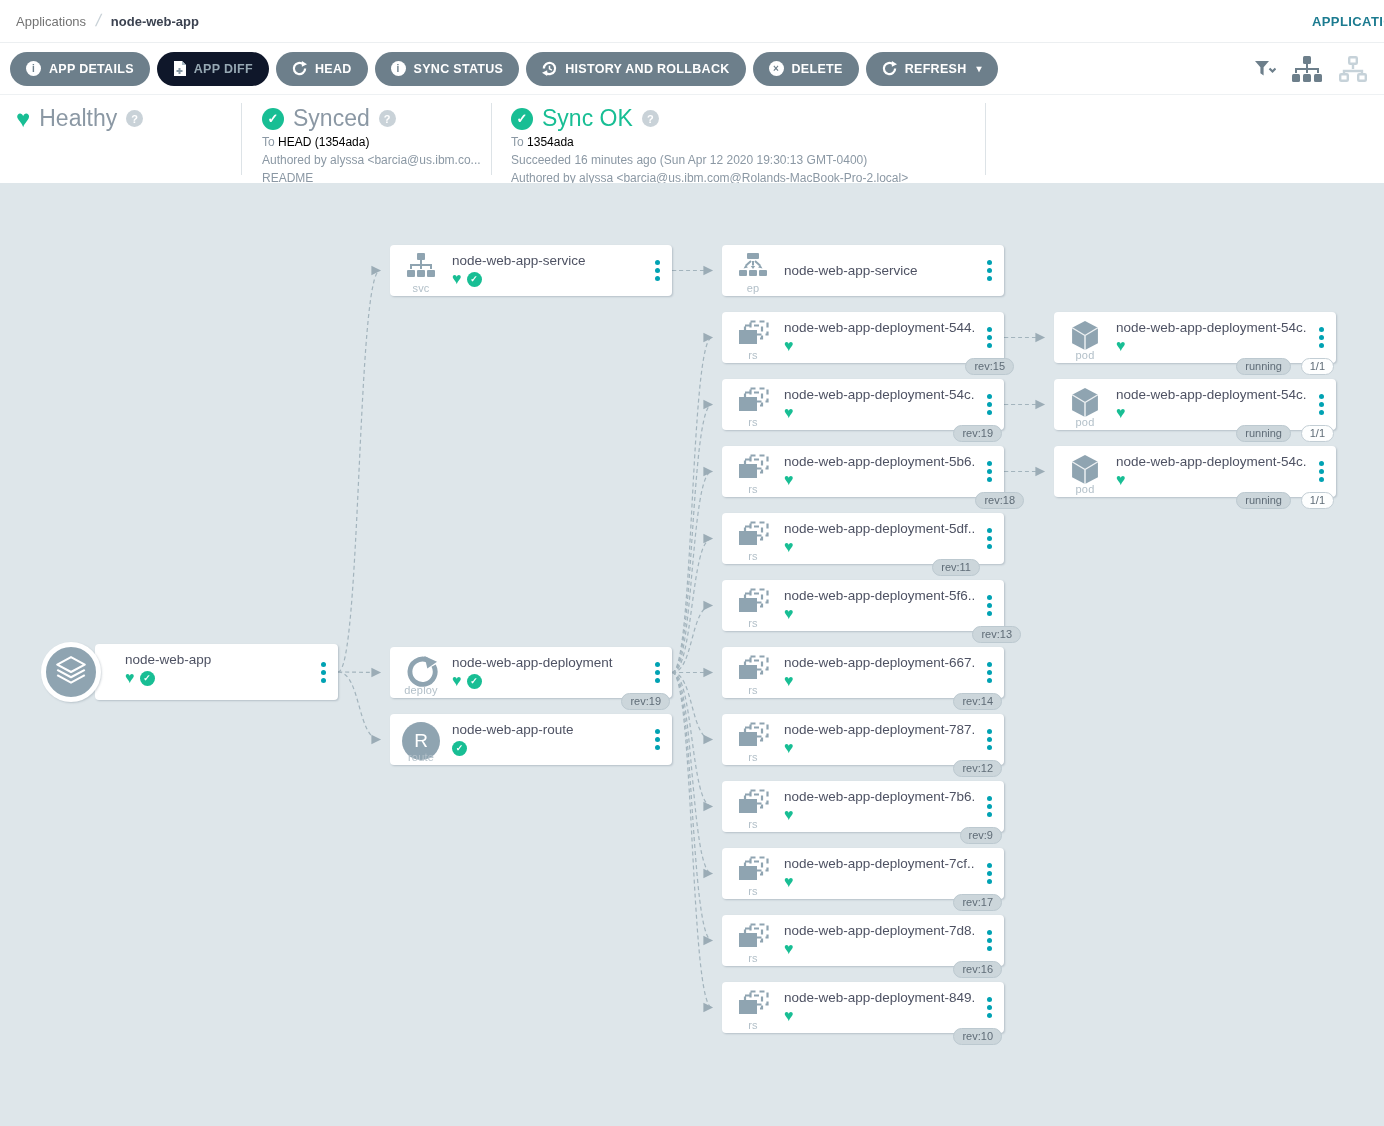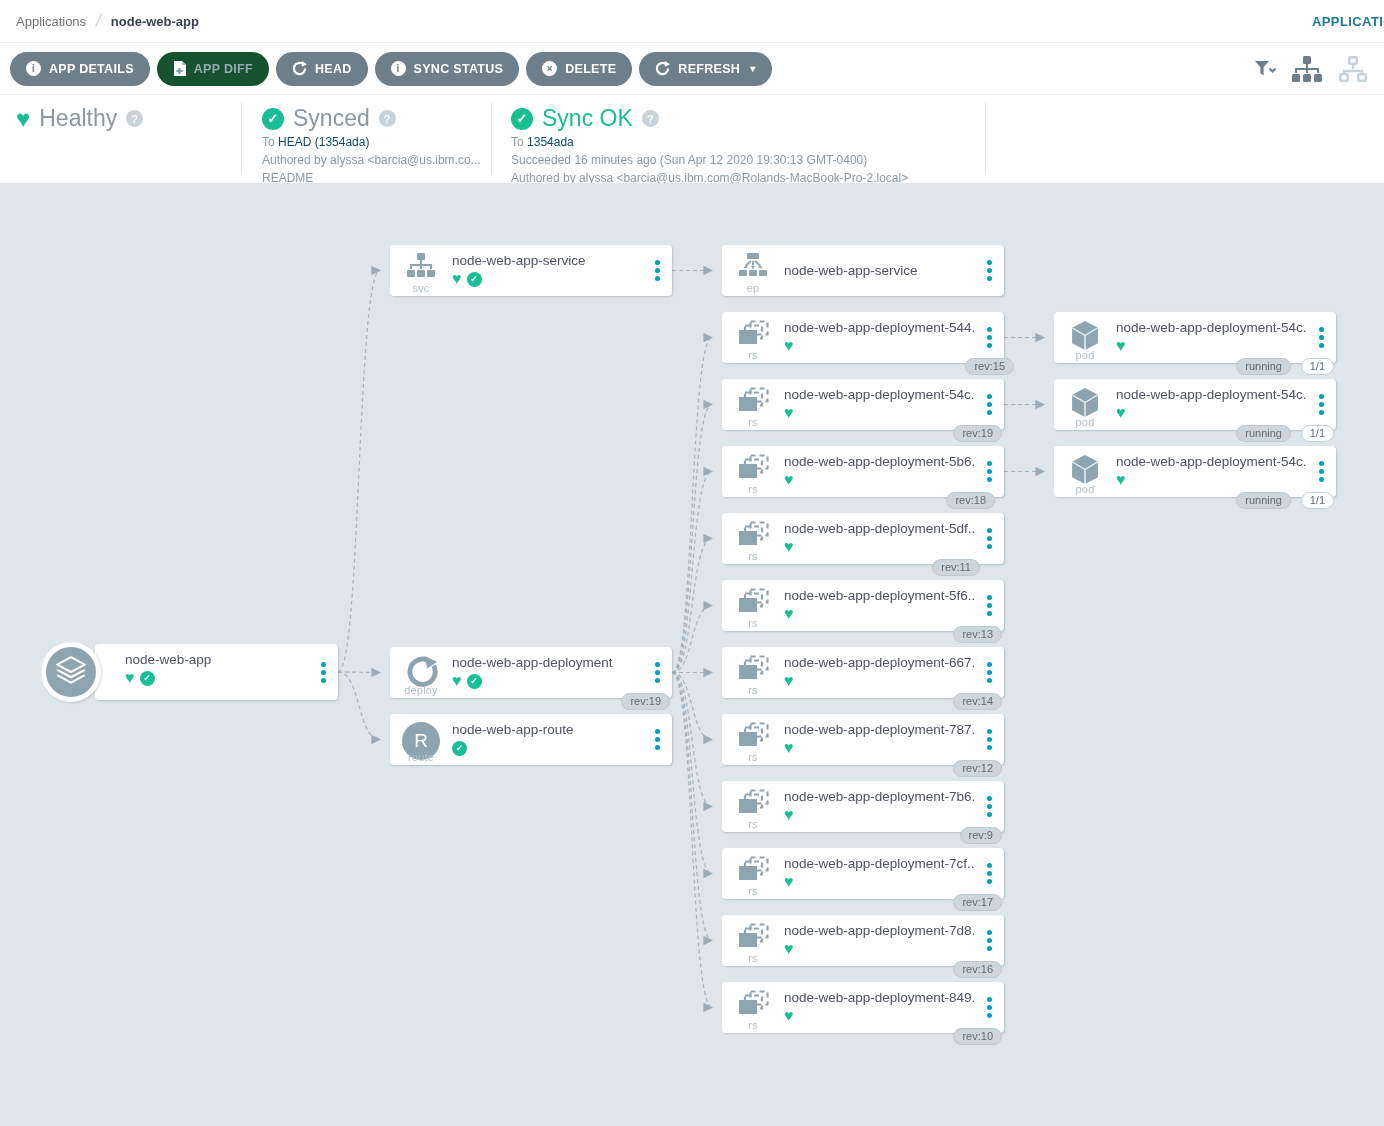--- a/index.html
+++ b/index.html
@@ -27,21 +27,21 @@
     position:absolute; top:43px; left:0; width:1384px; height:52px;
     background:#fff; display:flex; align-items:center; padding:0 10px;
     border-bottom:1px solid #eef1f3;
   }
   .btn {
     background:#6d7f8b; color:#fff; border:none; border-radius:17px; height:34px;
     display:inline-flex; align-items:center; gap:8px; padding:0 16px; margin-right:7px;
     font-family:"Liberation Sans",sans-serif; font-size:12.5px; font-weight:bold;
     letter-spacing:.3px; cursor:pointer; white-space:nowrap;
   }
-  .btn.disabled { background:#14532d; color:#96a8b3; cursor:default; }
+  .btn.disabled { background:#0f172a; color:#96a8b3; cursor:default; }
   .cg {
     width:15px; height:15px; border-radius:50%; background:#fff; color:#6d7f8b;
     display:inline-flex; align-items:center; justify-content:center;
     font-size:10px; font-weight:bold; flex:0 0 15px;
   }
   .btn .caret { font-size:10px; margin-left:2px; }
   .toolbar-right {
     position:absolute; right:16px; top:0; height:52px;
     display:flex; align-items:center; gap:16px;
   }
@@ -61,21 +61,21 @@
     display:inline-flex; align-items:center; justify-content:center; font-weight:bold;
   }
   .chk.big { width:22px; height:22px; font-size:13px; }
   .help {
     width:17px; height:17px; border-radius:50%; background:#c9d2d8; color:#fff;
     display:inline-flex; align-items:center; justify-content:center;
     font-size:11px; font-weight:bold; cursor:pointer;
   }
   .sec-line { font-size:12px; color:#8b98a4; margin-top:3px; line-height:15px; }
   .sec-line:first-of-type { margin-top:5px; }
-  .tlink { color:#0c4a6e; cursor:pointer; }
+  .tlink { color:#000000; cursor:pointer; }
   
   .graph { position:absolute; top:183px; left:0; width:1384px; height:943px; background:#dee6ea; }
   #edges { position:absolute; top:0; left:0; }
   .node {
     position:absolute; background:#fff; border-radius:4px;
     box-shadow:1px 1px 2px rgba(79,98,114,.28);
     display:flex; align-items:stretch; cursor:pointer;
   }
   .node-icon-zone {
     width:62px; flex:0 0 62px; display:flex; flex-direction:column;
@@ -142,20 +142,28 @@
       <button class="btn">
         <svg width="15" height="15" viewBox="0 0 16 16" fill="none">
           <path d="M14 8 a6 6 0 1 1 -2.2 -4.6" stroke="#fff" stroke-width="2.4"></path>
           <polygon points="10.5,0 16,3.4 10.5,6.2" fill="#fff"></polygon>
         </svg>
         <span>HEAD</span>
       </button>
       <button class="btn">
         <span class="cg">i</span>
         <span>SYNC STATUS</span>
+      </button>
+      <button class="btn">
+        <svg width="15" height="15" viewBox="0 0 16 16" fill="none">
+          <path d="M2 8 a6 6 0 1 1 2.2 4.6" stroke="#fff" stroke-width="2.4"></path>
+          <polygon points="5.5,16 0,12.6 5.5,9.8" fill="#fff"></polygon>
+          <path d="M8 5 v3.4 l2.6 1.4" stroke="#fff" stroke-width="1.6"></path>
+        </svg>
+        <span>HISTORY AND ROLLBACK</span>
       </button>
       <button class="btn">
         <span class="cg">×</span>
         <span>DELETE</span>
       </button>
       <button class="btn">
         <svg width="15" height="15" viewBox="0 0 16 16" fill="none">
           <path d="M14 8 a6 6 0 1 1 -2.2 -4.6" stroke="#fff" stroke-width="2.4"></path>
           <polygon points="10.5,0 16,3.4 10.5,6.2" fill="#fff"></polygon>
         </svg>
@@ -449,21 +457,21 @@
       <div class="node-health">
           <span class="heart-sm">♥</span>
         </div>
     </div>
     <div class="node-menu">
         <i></i>
         <i></i>
         <i></i>
       </div>
   </div>
-    <span class="badge" style="right: 389px; top: 309px; text-align: right;">rev:18</span>
+    <span class="badge" style="right: 360px; top: 309px; text-align: right;">rev:18</span>
     <div class="node" style="left: 722px; top: 330px; width: 282px; height: 51px;">
     <div class="node-icon-zone">
       <span class="node-icon"><svg width="31" height="26" viewBox="0 0 31 26">
             <rect x="12.5" y="1.5" width="17" height="13" fill="none" stroke="#8fa4b1" stroke-width="2.2" stroke-dasharray="5 4"></rect>
             <rect x="7" y="5.5" width="17" height="13" fill="none" stroke="#8fa4b1" stroke-width="2.2" stroke-dasharray="5 4"></rect>
             <rect x="1" y="10" width="18" height="14" fill="#8fa4b1"></rect>
           </svg></span>
       <span class="node-kind">rs</span>
     </div>
     <div class="node-body">
@@ -493,21 +501,21 @@
       <div class="node-health">
           <span class="heart-sm">♥</span>
         </div>
     </div>
     <div class="node-menu">
         <i></i>
         <i></i>
         <i></i>
       </div>
   </div>
-    <span class="badge" style="right: 382px; top: 443px; text-align: center;">rev:13</span>
+    <span class="badge" style="right: 363px; top: 443px; text-align: center;">rev:13</span>
     <div class="node" style="left: 722px; top: 464px; width: 282px; height: 51px;">
     <div class="node-icon-zone">
       <span class="node-icon"><svg width="31" height="26" viewBox="0 0 31 26">
             <rect x="12.5" y="1.5" width="17" height="13" fill="none" stroke="#8fa4b1" stroke-width="2.2" stroke-dasharray="5 4"></rect>
             <rect x="7" y="5.5" width="17" height="13" fill="none" stroke="#8fa4b1" stroke-width="2.2" stroke-dasharray="5 4"></rect>
             <rect x="1" y="10" width="18" height="14" fill="#8fa4b1"></rect>
           </svg></span>
       <span class="node-kind">rs</span>
     </div>
     <div class="node-body">

